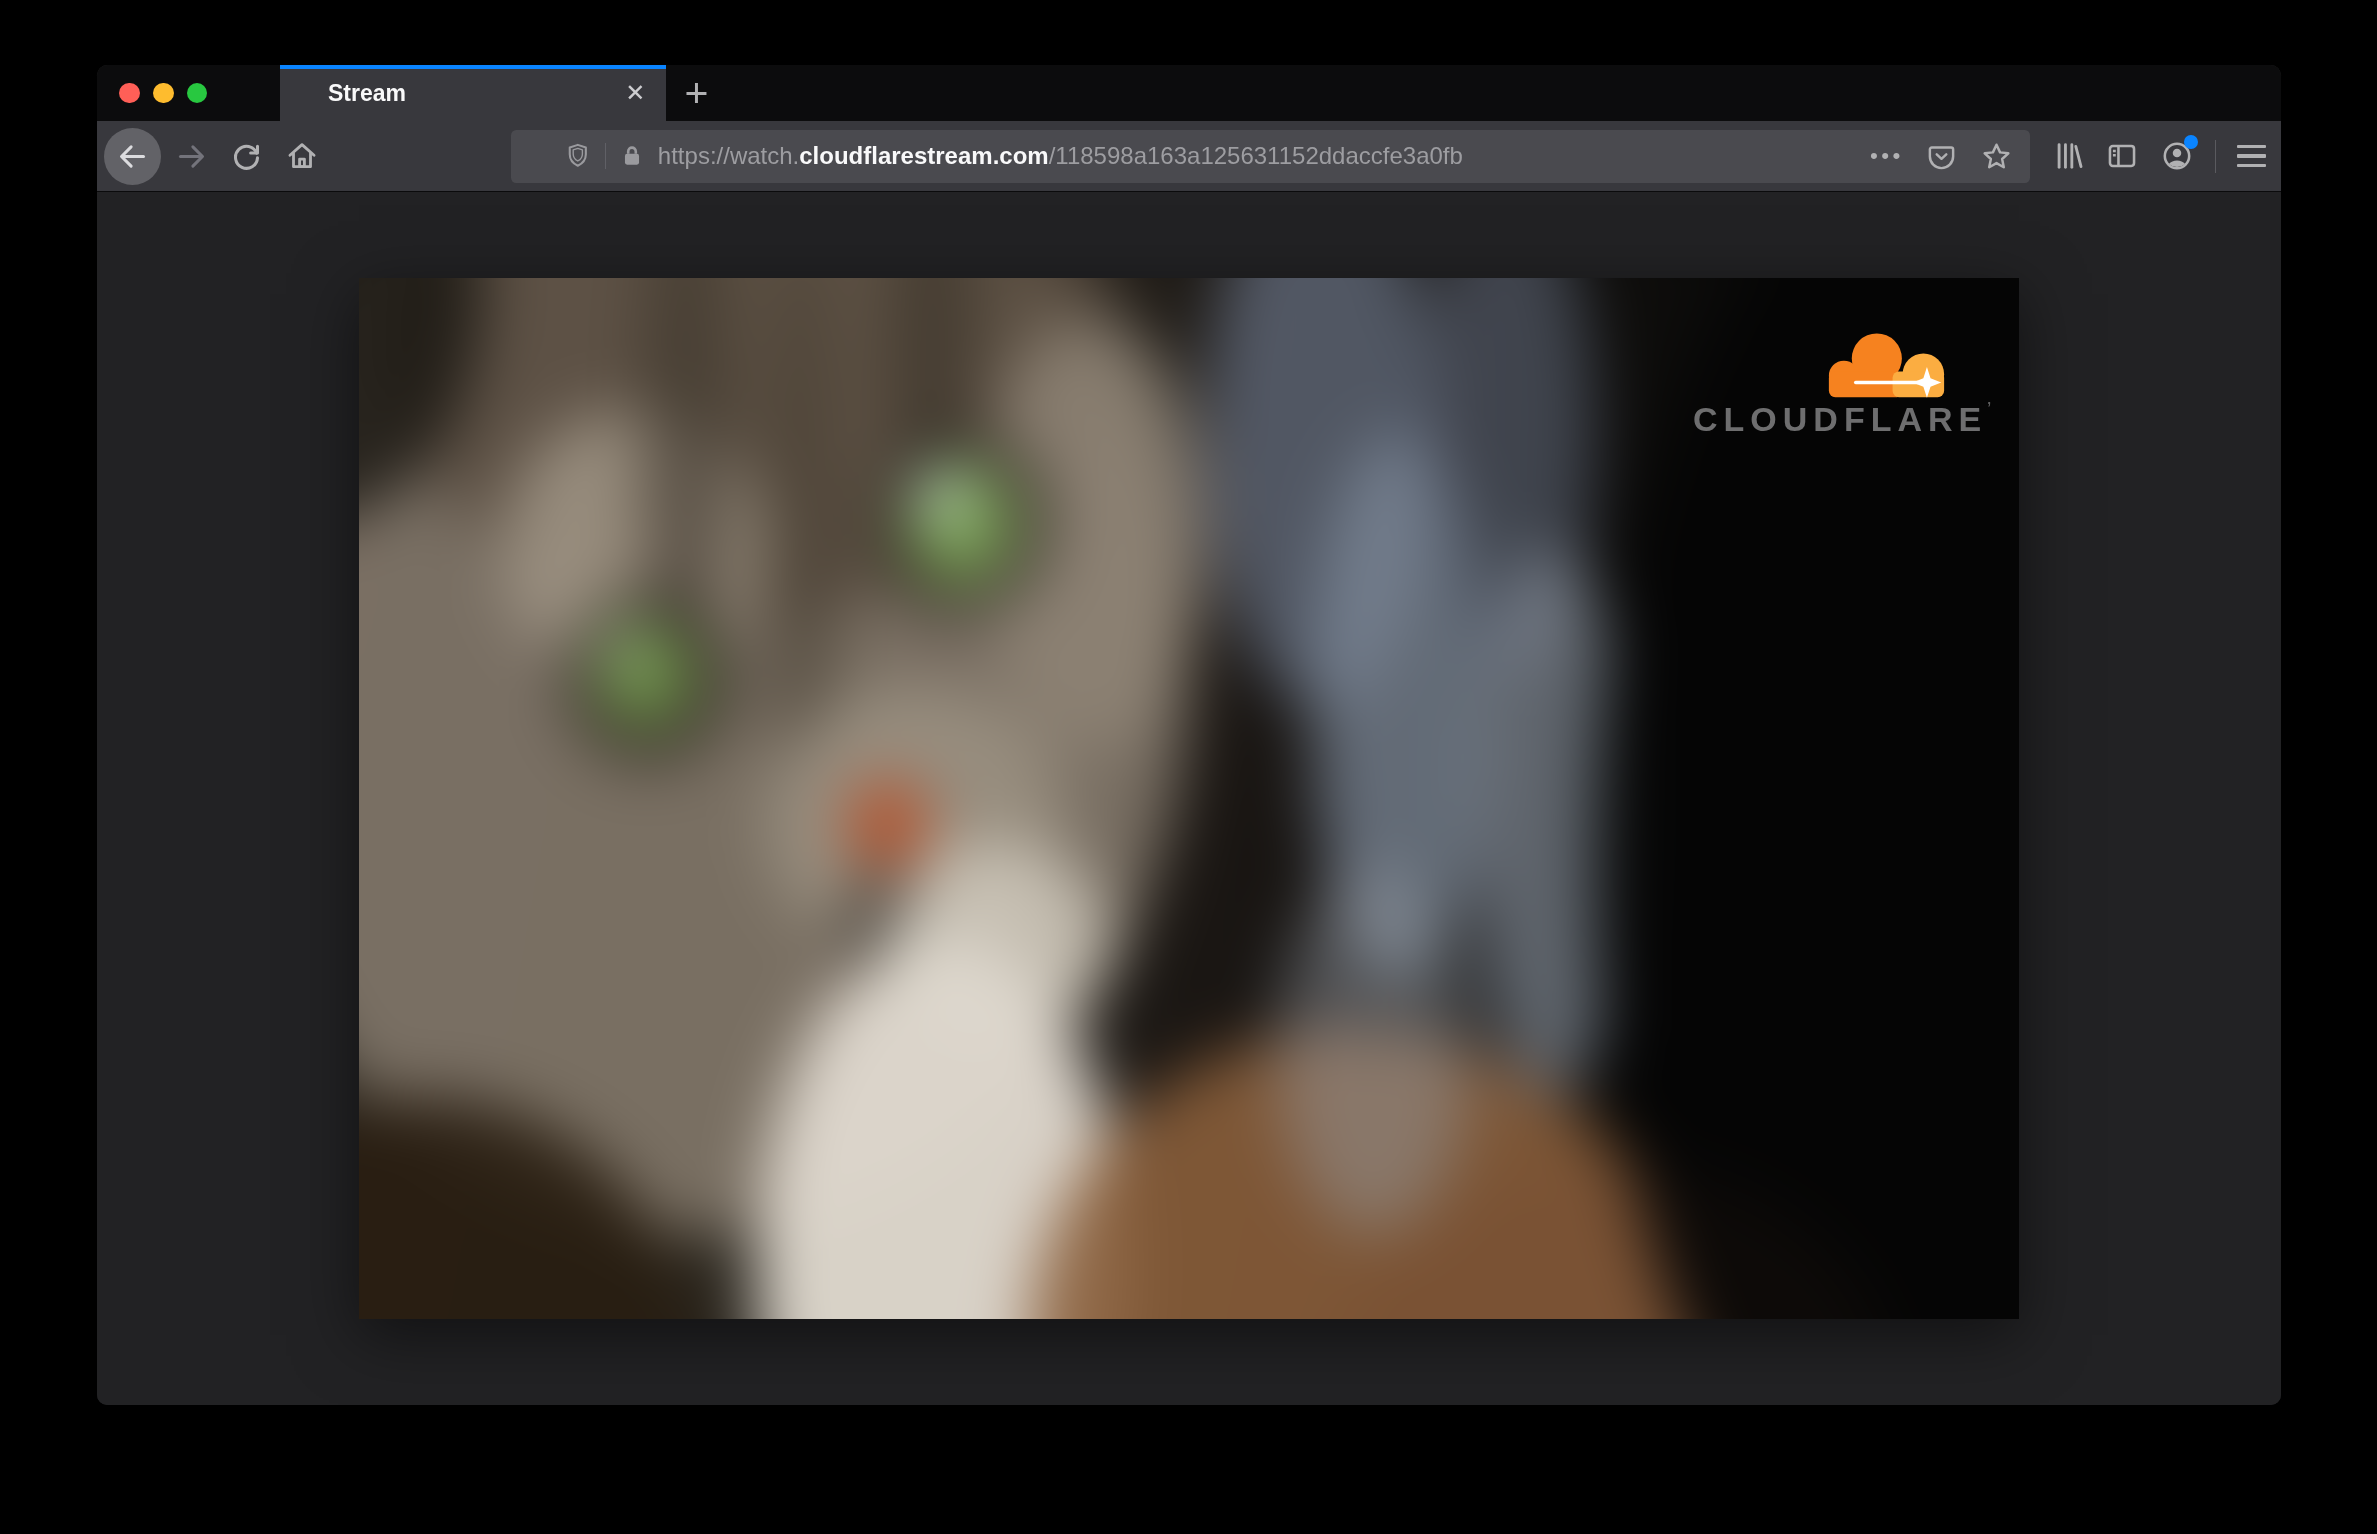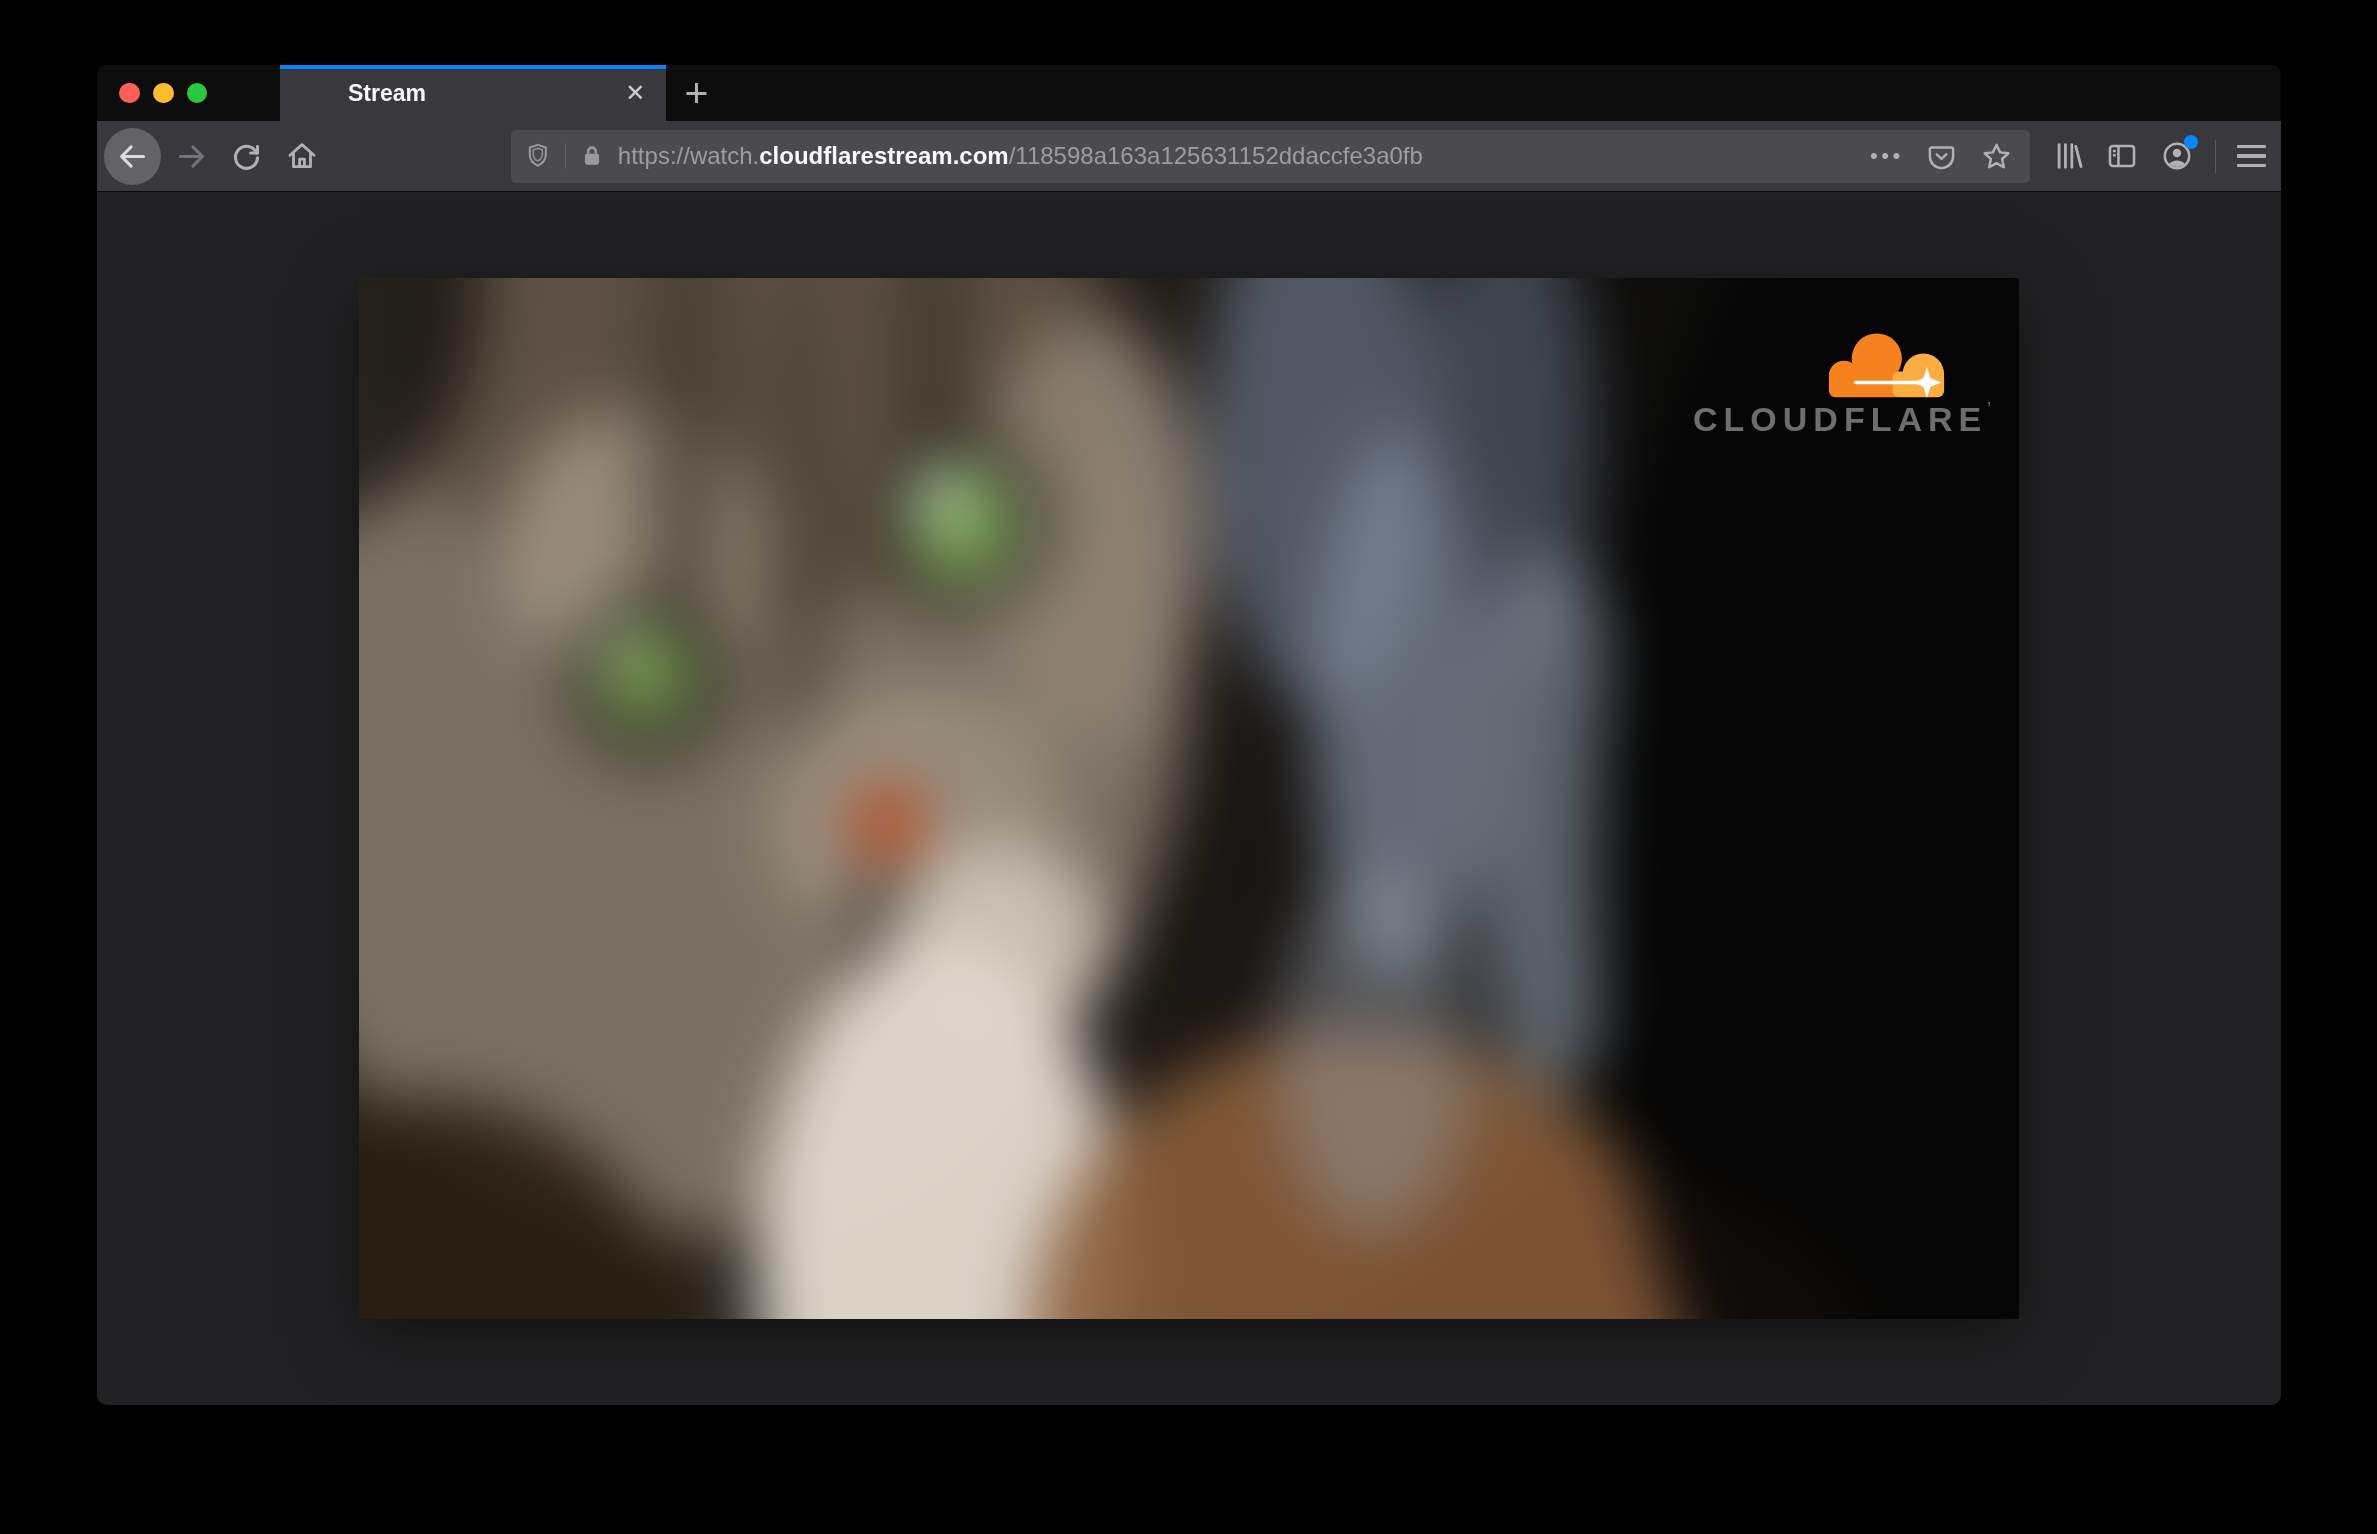--- a/index.html
+++ b/index.html
@@ -15,38 +15,38 @@
   .tabbar { position:relative; height:56px; background:#0c0c0d; }
   .traffic { position:absolute; left:22.4px; top:0; height:56px; display:flex; align-items:center; gap:13px; }
   .light { width:20.7px; height:20.7px; border-radius:50%; }
   .light.red    { background:#ff5f57; }
   .light.yellow { background:#febc2e; }
   .light.green  { background:#28c840; }
 
   .tab { position:absolute; left:183px; top:0; width:386px; height:56px;
          background:#38383d; display:flex; align-items:center; }
   .tab-accent { position:absolute; left:0; top:0; width:100%; height:4.3px; background:#0a84ff; }
-  .tab-label { margin-left:68px; font-size:23px; font-weight:600; color:#f9f9fa; }
+  .tab-label { margin-left:48px; font-size:23px; font-weight:600; color:#f9f9fa; }
   .tab-close { position:absolute; right:13.8px; top:50%; transform:translateY(-50%);
                width:34px; height:34px; display:flex; align-items:center; justify-content:center;
                color:#cdcdd0; font-size:24px; border-radius:4.3px; cursor:default; }
   .newtab { position:absolute; left:576px; top:5.2px; width:47px; height:47px;
             display:flex; align-items:center; justify-content:center;
             color:#b1b1b3; font-size:41px; font-weight:300; }
 
   
   .toolbar { height:71px; background:#38383d; border-bottom:0.9px solid #0b0b0c;
              display:flex; align-items:center; padding-left:6.9px; }
   .tool-btn { display:flex; align-items:center; justify-content:center; flex:none; }
   .btn-back { width:57px; height:57px; border-radius:50%; background:#626267; }
   .btn-fwd, .btn-reload, .btn-home { width:48px; height:57px; margin-left:6.9px; }
   .icon-svg { display:block; }
 
   .urlbar { margin-left:185px; width:1519px; height:53px; background:#4a4a4f;
-            border-radius:5.2px; display:flex; align-items:center; flex:none; }
+            border-radius:5.2px; display:flex; align-items:center; flex:none;padding-left:40px; }
   .urlbar .shield { margin-left:13.8px; flex:none; }
   .url-divider { width:0.9px; height:26px; background:#606066; margin:0 13px; flex:none; }
   .url-text { margin-left:13px; font-size:24px; white-space:nowrap; overflow:hidden; flex:1 1 auto; }
   .url-prefix, .url-path { color:#9d9da1; }
   .url-domain { color:#f9f9fa; font-weight:700; }
   .url-actions { display:flex; align-items:center; gap:22.4px; margin-right:17px; flex:none; }
   .dots { color:#b1b1b3; font-size:22.4px; letter-spacing:3.4px; line-height:1; }
 
   .after-url { flex:none; display:flex; align-items:center; }
   .tb-sep { width:0.9px; height:33px; background:#5a5a5f; margin-left:19px; }

